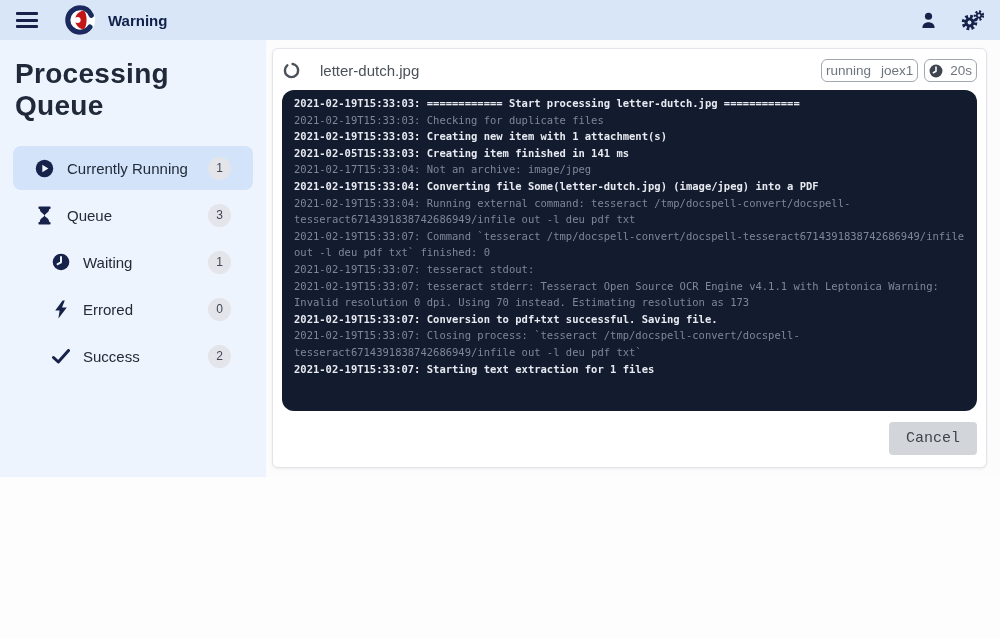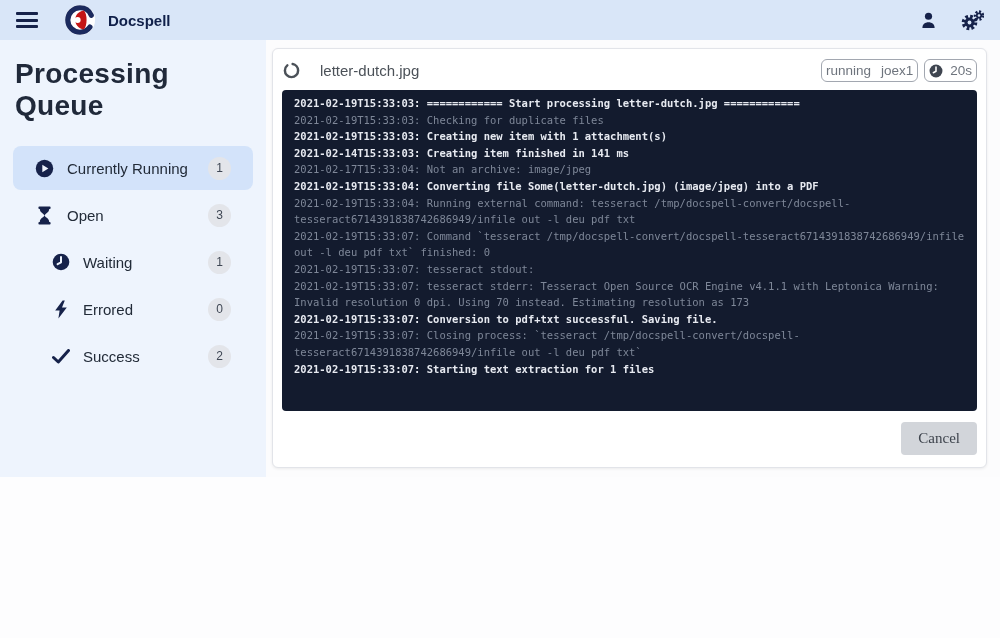--- a/index.html
+++ b/index.html
@@ -41,51 +41,51 @@
           box-shadow:0 1px 3px rgba(0,0,0,.07); height:420px;
           display:flex; flex-direction:column; }
   .card-header { display:flex; align-items:center; gap:20px; padding:10px 9px 8px 10px; }
   .filename { font-size:15px; color:#4b5158; }
   .header-badges { margin-left:auto; display:flex; gap:6px; }
   .badge { border:1px solid #a2a7b0; border-radius:6px; padding:3px 4px;
            font-size:13.5px; color:#6e747d; display:flex; align-items:center;
            gap:10px; background:#fff; cursor:pointer; }
 
   
-  .log { margin:0 9px; background:#131b2e; border-radius:4px; height:321px;
+  .log { margin:0 9px; background:#131b2e; border-radius:12px; height:321px;
          padding:5px 12px 0 12px; overflow:hidden;
          font-family:"DejaVu Sans Mono", monospace; font-size:10.5px;
          line-height:16.6px; color:#7e8798; word-break:break-word; }
   .log .bright { color:#e7eaf1; font-weight:bold; }
 
   
   .card-footer { margin-top:auto; padding:10px 9px 12px; display:flex;
                  justify-content:flex-end; }
   .cancel-btn { background:#d2d5da; border:none; border-radius:4px;
                 padding:8px 17px; font-size:15px; color:#3e444d;
-                font-family:Liberation Serif, serif; cursor:pointer;margin-left:28px; }
+                font-family:Liberation Mono, monospace; cursor:pointer;margin-left:28px; }
 
   svg { display:block; }
 </style>
 </head>
 <body>
 
 <header class="topbar">
   <div class="hamburger">
     <span></span>
       <span></span>
       <span></span>
   </div>
   <svg class="logo" viewBox="0 0 34 34">
     <circle cx="17" cy="17" r="16" fill="#ffffff"></circle>
     <circle cx="17" cy="17" r="13" fill="none" stroke="#1b2a5e" stroke-width="5.5" stroke-dasharray="68 14" stroke-dashoffset="-8" stroke-linecap="round"></circle>
     <path d="M21 7 c4 3 4 17 0 20 c-6 -1 -9 -5 -9 -10 s3 -9 9 -10 z" fill="#c41616"></path>
     <circle cx="14.5" cy="17" r="3.2" fill="#ffffff"></circle>
   </svg>
-  <div class="brand">Docspell</div>
+  <div class="brand">Warning</div>
   <div class="topbar-right">
     <div class="top-icon">
       <svg width="19" height="19" viewBox="0 0 18 18" fill="#16224a">
         <circle cx="9" cy="5" r="3.4"></circle>
         <path d="M3.2 16 c0-3.4 2.5-5.4 5.8-5.4 s5.8 2 5.8 5.4 z"></path>
       </svg>
     </div>
     <div class="top-icon">
       <svg width="24" height="21" viewBox="0 0 24 21">
         <circle cx="9.5" cy="12.5" r="6" fill="none" stroke="#16224a" stroke-width="3.6" stroke-dasharray="2.6 2.1"></circle>
@@ -117,21 +117,21 @@
 
     <div class="nav-item">
       <span class="nav-icon">
         <svg width="15" height="19" viewBox="0 0 16 20" fill="#16224a">
           <rect x="1.5" y="0.5" width="13" height="2.6" rx="1"></rect>
           <rect x="1.5" y="16.9" width="13" height="2.6" rx="1"></rect>
           <path d="M3 3.1 h10 c0 4.2 -5 5 -5 7.4 c0 -2.4 -5 -3.2 -5 -7.4 z"></path>
           <path d="M8 9.5 c0 2.4 5 3.2 5 7.4 H3 c0 -4.2 5 -5 5 -7.4 z"></path>
         </svg>
       </span>
-      <span>Open</span>
+      <span>Queue</span>
       <span class="count-badge">3</span>
     </div>
 
     <div class="nav-item indent">
       <span class="nav-icon">
         <svg width="18" height="18" viewBox="0 0 18 18">
           <circle cx="9" cy="9" r="8.3" fill="#16224a"></circle>
           <path d="M9 4 V9.3 L5.6 11.2" fill="none" stroke="#eef4fd" stroke-width="2" stroke-linecap="round" stroke-linejoin="round"></path>
         </svg>
       </span>
@@ -181,21 +181,21 @@
             </svg>
             <span>20s</span>
           </div>
         </div>
       </div>
 
       <div class="log">
         <div class="bright">2021-02-19T15:33:03: ============ Start processing letter-dutch.jpg ============</div>
         <div class="">2021-02-19T15:33:03: Checking for duplicate files</div>
         <div class="bright">2021-02-19T15:33:03: Creating new item with 1 attachment(s)</div>
-        <div class="bright">2021-02-14T15:33:03: Creating item finished in 141 ms</div>
+        <div class="bright">2021-02-05T15:33:03: Creating item finished in 141 ms</div>
         <div class="">2021-02-17T15:33:04: Not an archive: image/jpeg</div>
         <div class="bright">2021-02-19T15:33:04: Converting file Some(letter-dutch.jpg) (image/jpeg) into a PDF</div>
         <div class="">2021-02-19T15:33:04: Running external command: tesseract /tmp/docspell-convert/docspell-tesseract6714391838742686949/infile out -l deu pdf txt</div>
         <div class="">2021-02-19T15:33:07: Command `tesseract /tmp/docspell-convert/docspell-tesseract6714391838742686949/infile out -l deu pdf txt` finished: 0</div>
         <div class="">2021-02-19T15:33:07: tesseract stdout:</div>
         <div class="">2021-02-19T15:33:07: tesseract stderr: Tesseract Open Source OCR Engine v4.1.1 with Leptonica Warning: Invalid resolution 0 dpi. Using 70 instead. Estimating resolution as 173</div>
         <div class="bright">2021-02-19T15:33:07: Conversion to pdf+txt successful. Saving file.</div>
         <div class="">2021-02-19T15:33:07: Closing process: `tesseract /tmp/docspell-convert/docspell-tesseract6714391838742686949/infile out -l deu pdf txt`</div>
         <div class="bright">2021-02-19T15:33:07: Starting text extraction for 1 files</div>
       </div>

